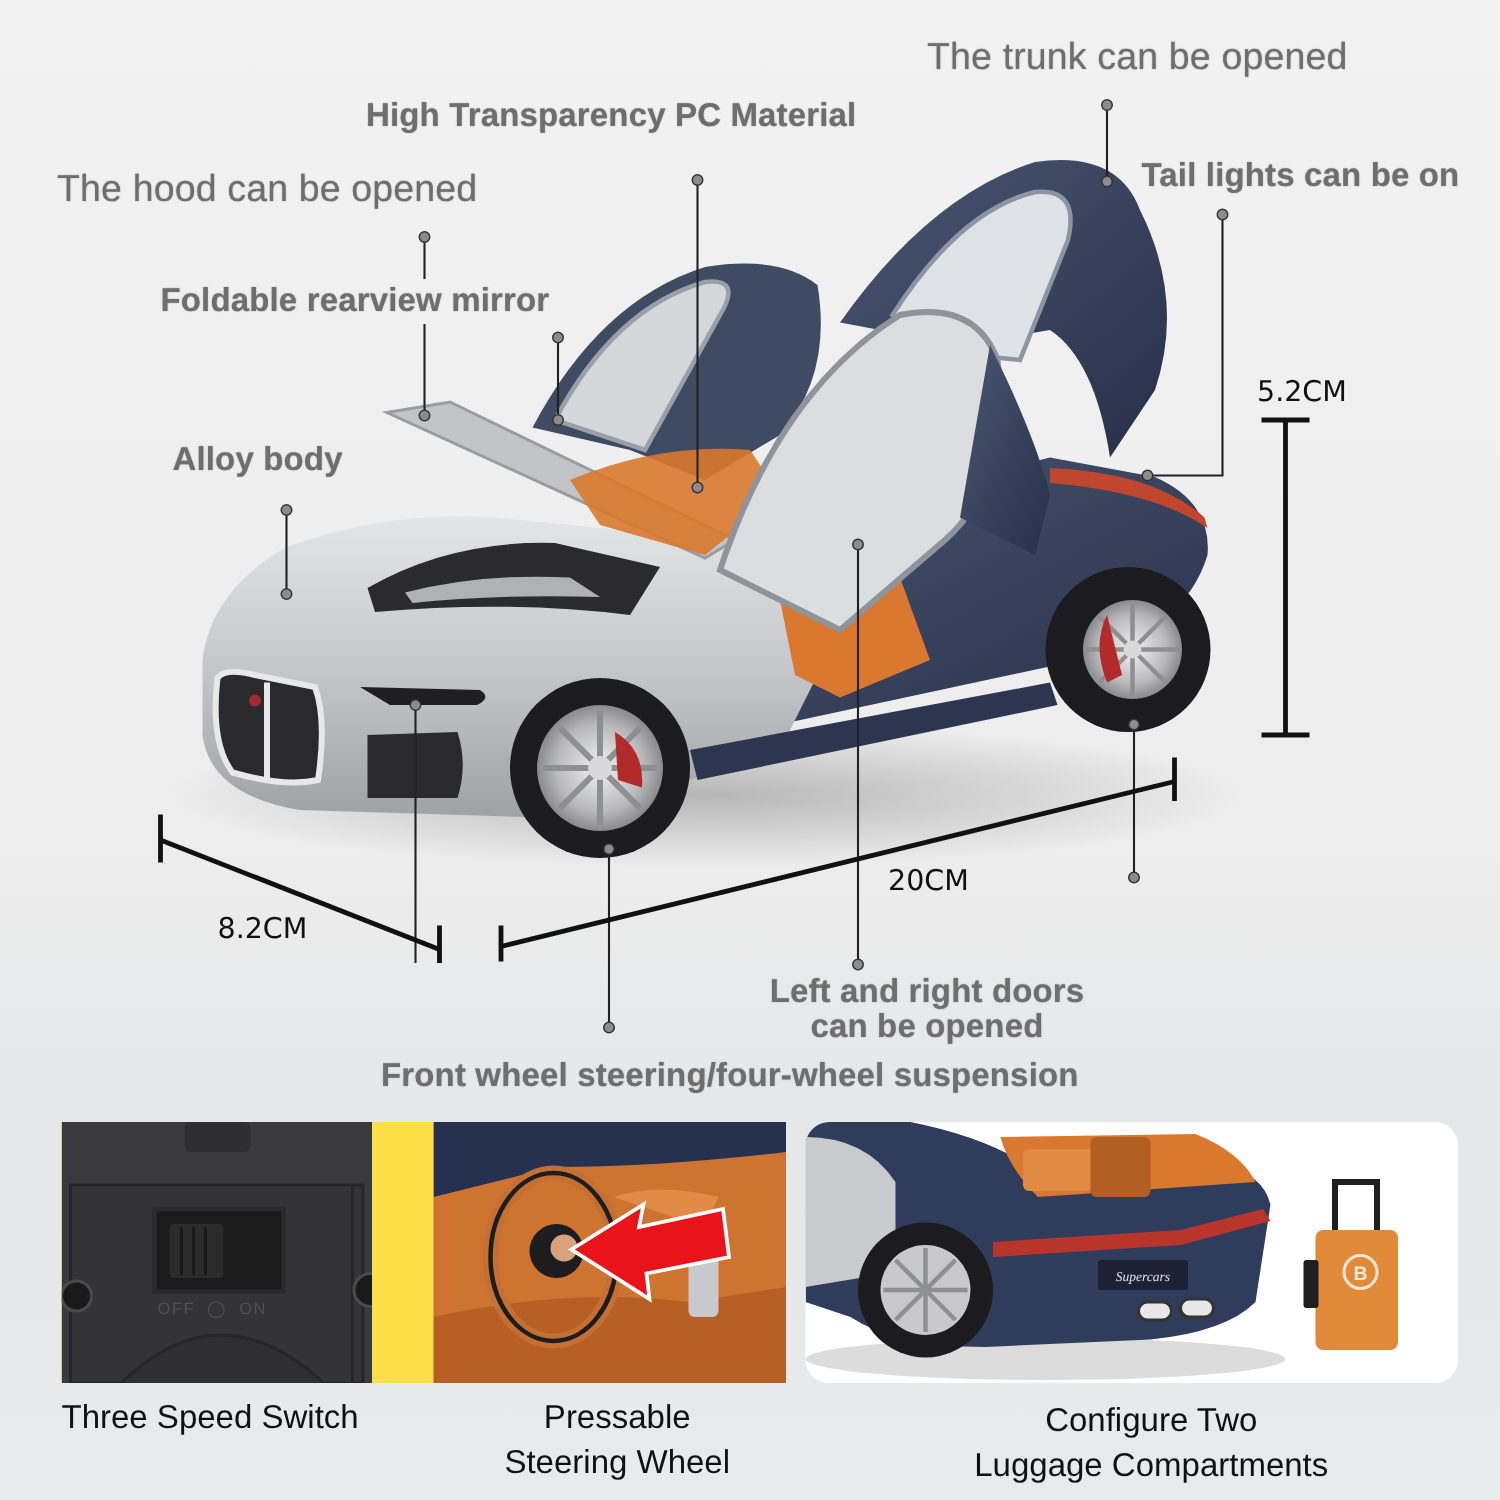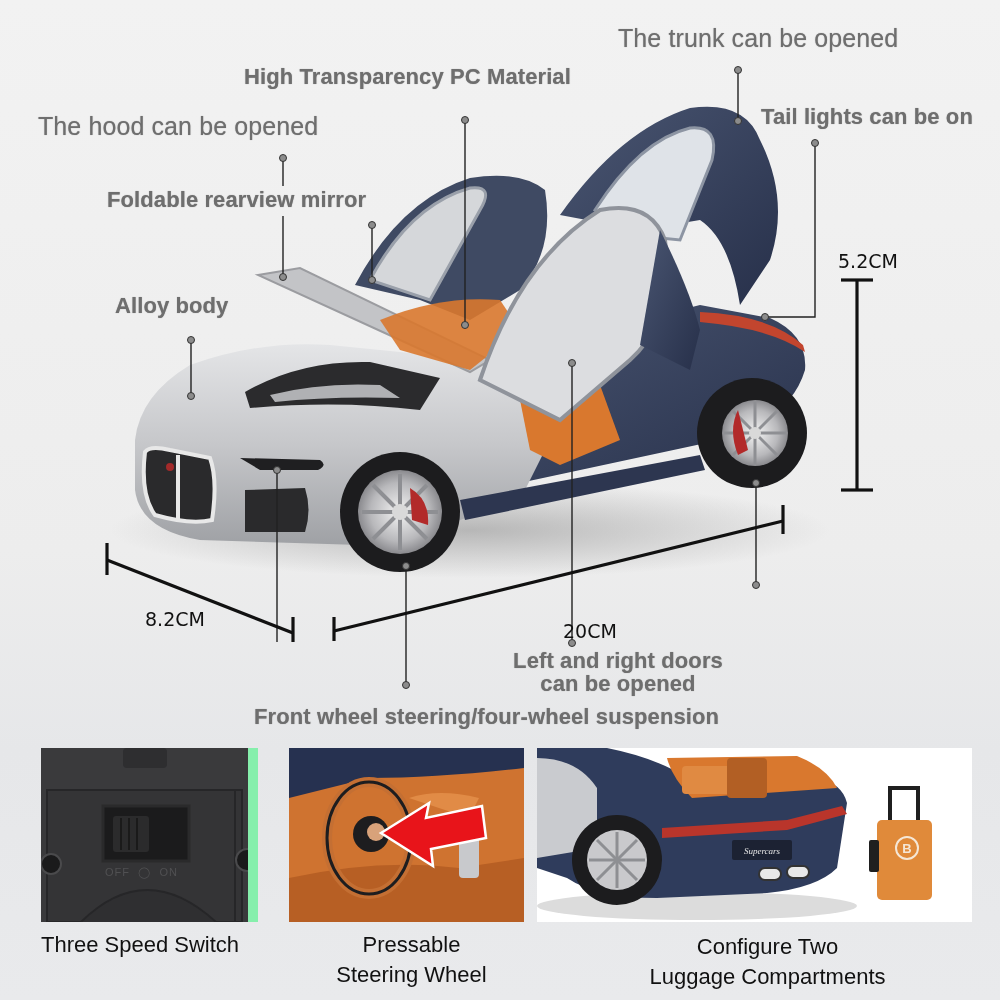--- a/index.html
+++ b/index.html
@@ -197,24 +197,24 @@
   <div class="callout sm" style="left:107px; top:187px;">Foldable rearview mirror</div>
   <div class="callout sm" style="left:115px; top:293px;">Alloy body</div>
   <div class="callout sm center" style="left:513px; top:649px; width:210px;">
     <div>Left and right doors</div>
     <div>can be opened</div>
   </div>
   <div class="callout sm" style="left:254px; top:704px;">Front wheel steering/four-wheel suspension</div>
 
   <div class="dim" style="left:838px; top:250px;">5.2CM</div>
   <div class="dim" style="left:145px; top:608px;">8.2CM</div>
-  <div class="dim" style="left:563px; top:576px;margin-top:44px;">20CM</div>
-</div>
-
-<div class="panel" style="left:41px; width:217px; background:#86efac;">
+  <div class="dim" style="left:592px; top:576px;">20CM</div>
+</div>
+
+<div class="panel" style="left:41px; width:248px; background:#fde047;">
   <svg width="207" height="174" viewBox="0 0 207 174">
     <rect x="0" y="0" width="207" height="174" fill="#3a3a3c"></rect>
     <rect x="82" y="0" width="44" height="20" rx="4" fill="#2e2e30"></rect>
     <rect x="6" y="42" width="195" height="132" fill="#343436" stroke="#262628" stroke-width="2"></rect>
     <line x1="194" y1="42" x2="194" y2="174" stroke="#262628" stroke-width="2"></line>
     <rect x="62" y="58" width="86" height="55" fill="#1b1b1c" stroke="#2a2a2b" stroke-width="3"></rect>
     <rect x="72" y="68" width="36" height="36" rx="3" fill="#2b2b2c"></rect>
     <g stroke="#1a1a1a" stroke-width="2">
       <line x1="80" y1="70" x2="80" y2="102"></line>
       <line x1="88" y1="70" x2="88" y2="102"></line>
@@ -245,21 +245,21 @@
     <path d="M120 50 Q150 40 190 50 L180 70 Z" fill="#e18b46"></path>
 
     <polygon points="92,85 140,55 137,70 193,58 197,90 142,101 144,118" fill="#e8141a" stroke="#ffffff" stroke-width="2.5"></polygon>
   </svg>
 </div>
 <div class="panel-caption" style="left:289px; top:930px; width:245px;">
   <div>Pressable</div>
   <div>Steering Wheel</div>
 </div>
 
-<div class="panel" style="left:537px; width:435px; background:#ffffff;">
+<div class="panel" style="left:537px; width:435px; background:#ffffff;border-radius:16px;">
   <svg width="435" height="174" viewBox="0 0 435 174">
     <rect width="435" height="174" fill="#ffffff"></rect>
     <ellipse cx="160" cy="158" rx="160" ry="14" fill="#dcdcdc"></ellipse>
 
     <path d="M0 0 L70 0 Q120 10 150 30 L280 30 Q305 35 310 55 L300 120 Q280 140 230 145 L120 150 Q60 150 30 130 L0 120 Z" fill="#2f3c5c"></path>
     <path d="M0 10 Q40 10 60 40 L60 100 L0 110 Z" fill="#c9cbcf"></path>
 
     <path d="M130 10 L260 8 Q290 20 300 40 L155 50 Q135 30 130 10 Z" fill="#d9782e"></path>
     <rect x="145" y="18" width="60" height="28" rx="4" fill="#e08a42"></rect>
     <rect x="190" y="10" width="40" height="40" rx="4" fill="#b25f24"></rect>

